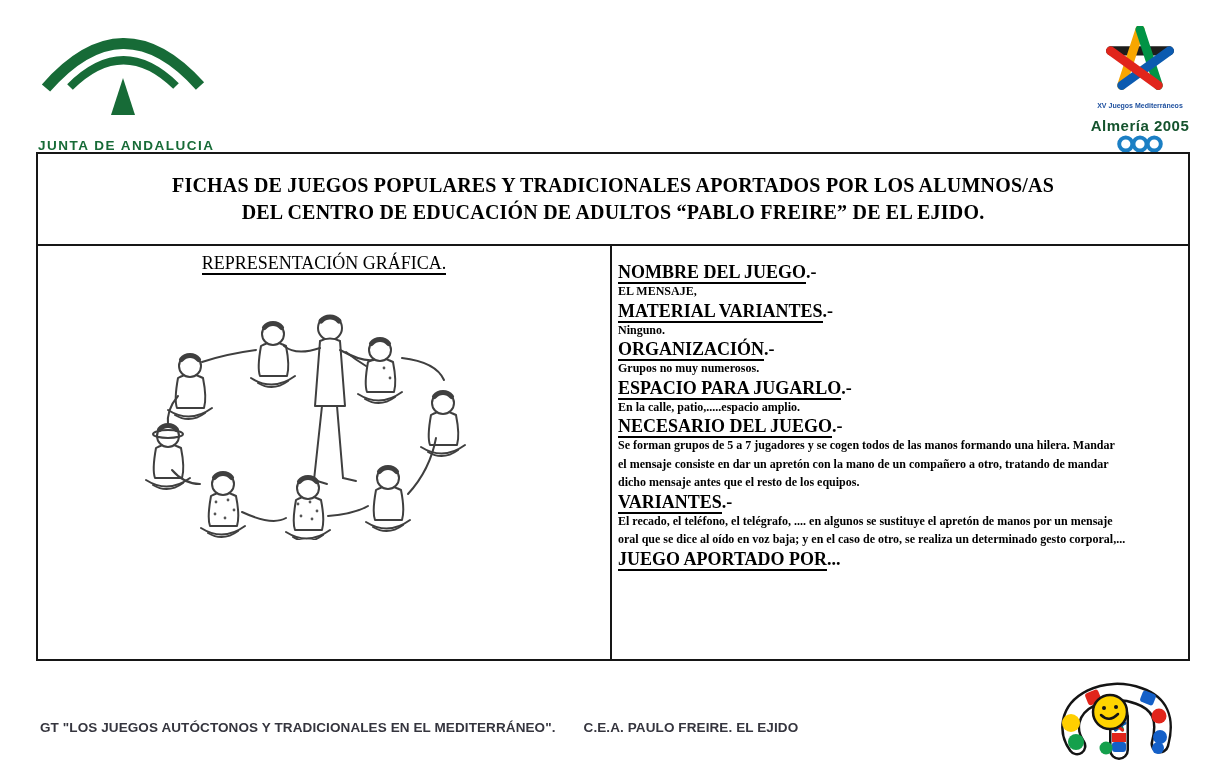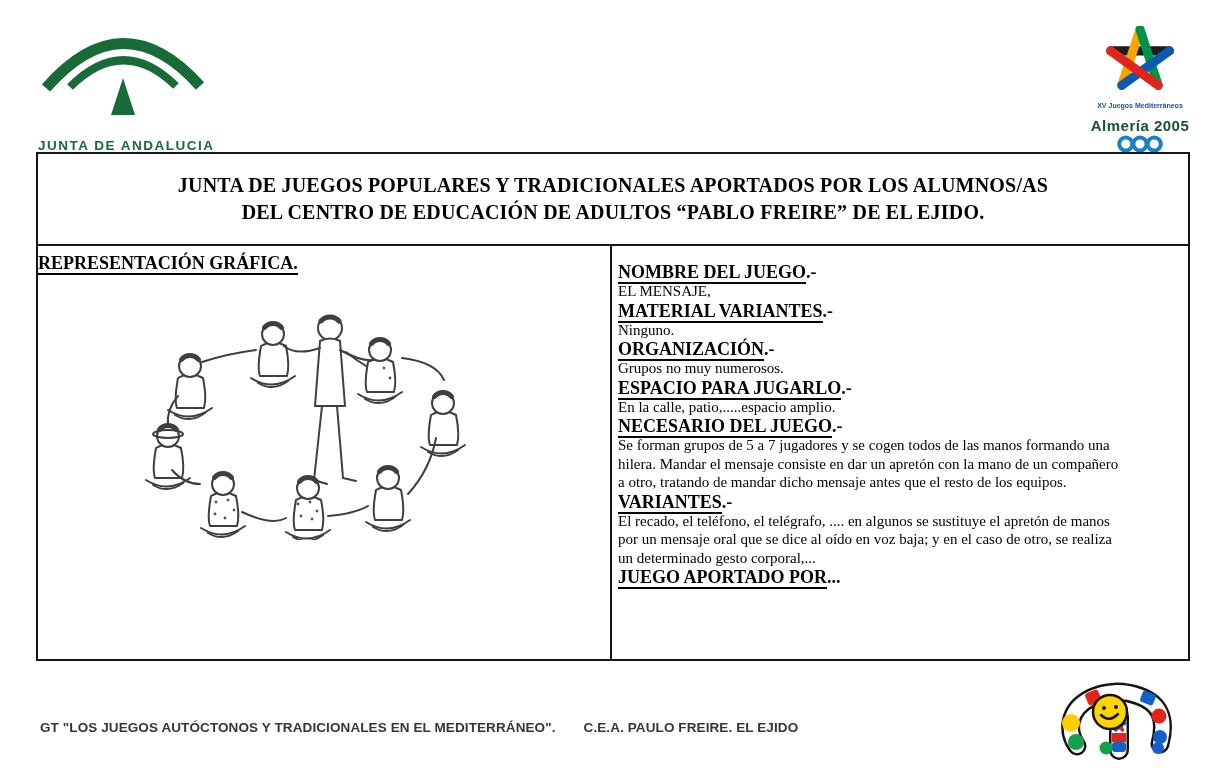--- a/index.html
+++ b/index.html
@@ -18,25 +18,25 @@
 
   
   .ficha{position:absolute;left:36px;top:152px;width:1154px;height:509px;
          border:2px solid #161616;box-sizing:border-box;background:#fff;}
   .ficha-title{height:92px;border-bottom:2px solid #161616;box-sizing:border-box;
                display:flex;flex-direction:column;align-items:center;justify-content:center;
                text-align:center;font-weight:bold;font-size:20px;line-height:27px;letter-spacing:.2px;}
   .ficha-cols{display:flex;height:413px;}
   .cell-left{width:574px;border-right:2px solid #161616;box-sizing:border-box;position:relative;}
   .cell-right{flex:1;padding:16px 62px 0 6px;box-sizing:border-box;}
-  .left-heading{margin-top:7px;text-align:left;font-weight:bold;font-size:18px;}
+  .left-heading{margin-top:7px;text-align:center;font-weight:normal;font-size:18px;}
   .u{border-bottom:2.5px solid #000;}
   .drawing{position:absolute;left:100px;top:42px;}
   .sec-h{font-weight:bold;font-size:18px;line-height:20px;white-space:nowrap;}
-  .sec-b{font-weight:normal;font-size:15px;line-height:18.5px;}
+  .sec-b{font-weight:bold;font-size:12px;line-height:18.5px;}
 
   
   .footer{position:absolute;left:40px;top:720px;font-family:"Liberation Sans",sans-serif;
           font-weight:bold;font-size:13.5px;color:#35353e;letter-spacing:.1px;white-space:nowrap;}
   .footer .gap{display:inline-block;width:28px;}
   .mascot{position:absolute;left:1046px;top:682px;}
 </style>
 </head>
 <body>
 
@@ -69,21 +69,21 @@
       <g fill="none" stroke="#1b7fc4" stroke-width="3.6">
         <circle cx="8" cy="8" r="6"></circle>
         <circle cx="21" cy="8" r="6"></circle>
         <circle cx="34" cy="8" r="6"></circle>
       </g>
     </svg>
   </div>
 
   <div class="ficha">
     <div class="ficha-title">
-      <div>JUNTA DE JUEGOS POPULARES Y TRADICIONALES APORTADOS POR LOS ALUMNOS/AS</div>
+      <div>FICHAS DE JUEGOS POPULARES Y TRADICIONALES APORTADOS POR LOS ALUMNOS/AS</div>
       <div>DEL CENTRO DE EDUCACIÓN DE ADULTOS “PABLO FREIRE” DE EL EJIDO.</div>
     </div>
     <div class="ficha-cols">
 
       <div class="cell-left">
         <div class="left-heading">
           <span class="u">REPRESENTACIÓN GRÁFICA.</span>
         </div>
         <svg class="drawing" width="330" height="252" viewBox="0 0 330 252">
           <defs>

